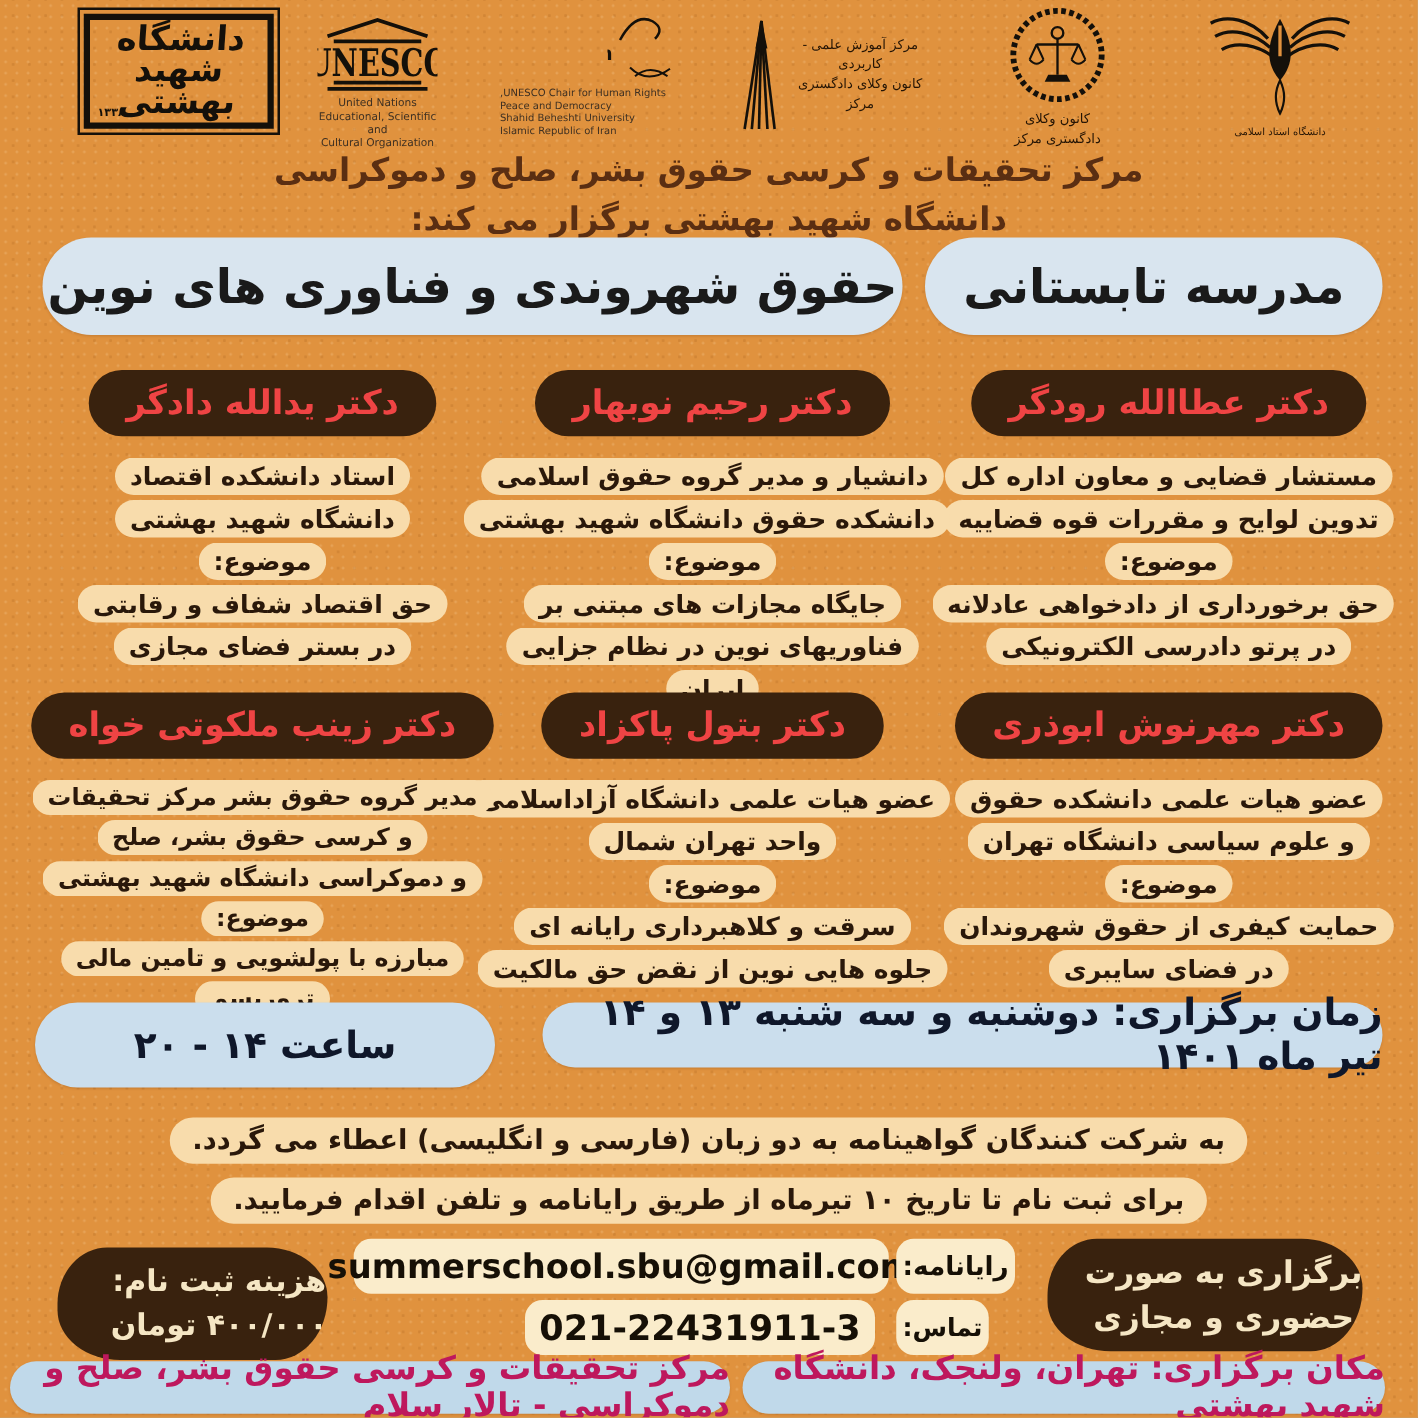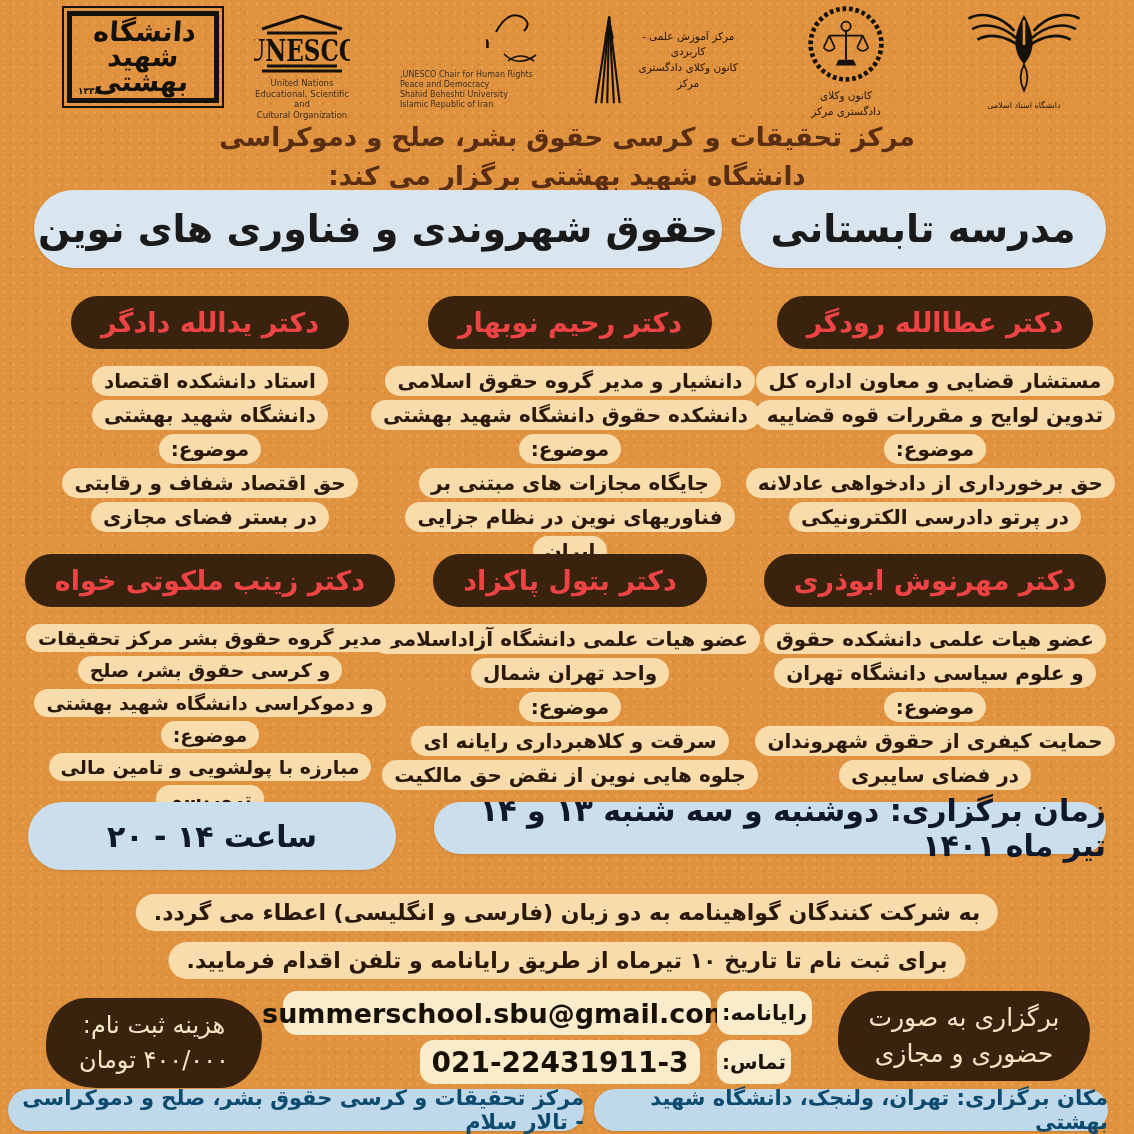--- a/index.html
+++ b/index.html
@@ -22,33 +22,33 @@
   .logo-caption{font-size:8.5px;line-height:1.25;color:#3e3022;text-align:center;font-family:"DejaVu Sans",sans-serif;}
   .logo-caption.left{text-align:left;}
   .fa-caption{font-size:11px;line-height:1.5;color:#241404;text-align:center;white-space:pre-line;}
   .pen-group{display:flex;align-items:center;gap:6px;}
   
   .header-text{width:100%;text-align:center;font-weight:bold;font-size:26px;line-height:1.5;color:#5A2E12;white-space:pre-line;}
   
   .pill-blue{background:#D9E5EF;border-radius:40px;display:flex;align-items:center;justify-content:center;font-weight:bold;box-shadow:0 1px 2px rgba(90,40,0,.18);}
   .title-pill{font-size:38px;color:#1a1a1a;letter-spacing:-1px;}
   .date-pill{background:#CBDEED;border-radius:34px;font-size:30px;color:#0f172a;}
-  .footer-pill{background:#C0D9EA;border-radius:21px;font-size:21px;color:#0c4a6e;}
+  .footer-pill{background:#C0D9EA;border-radius:21px;font-size:26px;color:#be185d;}
   
   .card{text-align:center;}
   .name-pill{display:inline-block;background:#39220E;color:#ef4444;font-weight:bold;font-size:27px;padding:11px 30px;border-radius:30px;white-space:nowrap;}
   .card-body{margin-top:15px;font-weight:bold;font-size:20px;}
   .hl{
     display:inline;background:#F8DCAC;color:#2A180A;
     padding:3px 12px;border-radius:15px;line-height:1.7;white-space:pre-line;
     -webkit-box-decoration-break:clone;box-decoration-break:clone;
   }
   .note{font-size:22px;font-weight:bold;white-space:nowrap;}
   
-  .blob{background:#39220E;color:#F5E6C4;font-weight:normal;display:flex;align-items:center;justify-content:center;text-align:center;white-space:pre-line;line-height:1.45;}
+  .blob{background:#39220E;color:#F5E6C4;font-weight:bold;display:flex;align-items:center;text-align:center;white-space:pre-line;line-height:1.45;}
   .cream-pill{background:#FAECCB;border-radius:14px;display:flex;align-items:center;justify-content:center;font-weight:bold;color:#161006;}
   .ltr{direction:ltr;}
 </style>
 </head>
 <body>
 
 <div class="poster">
 
   <div class="abs logo sbu-frame" style="left:62px;top:6px;width:152px;height:92px;">
     <div class="sbu-inner">

